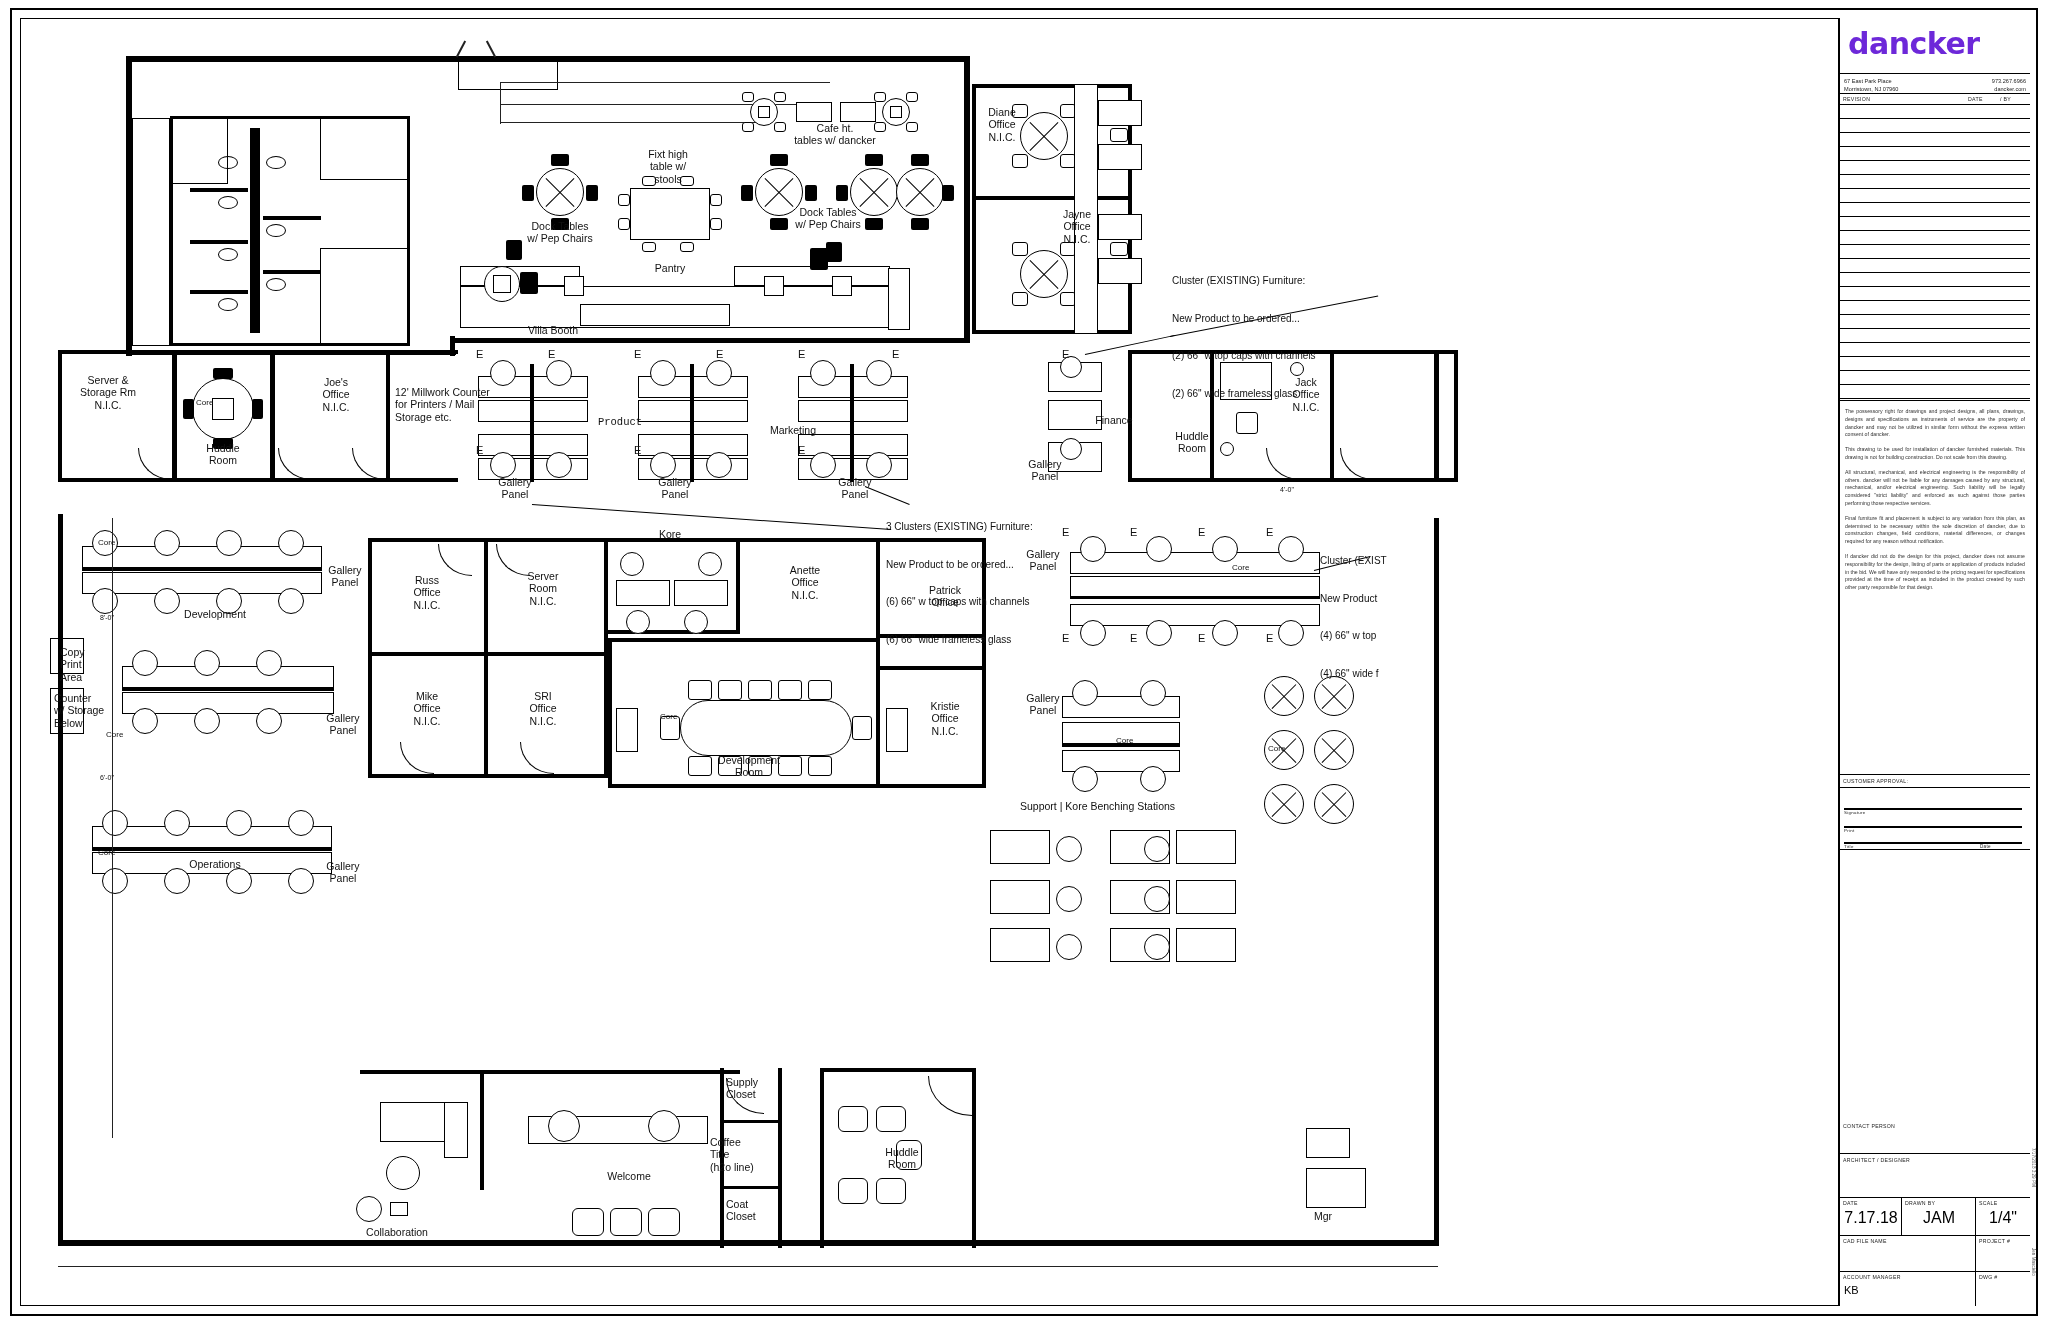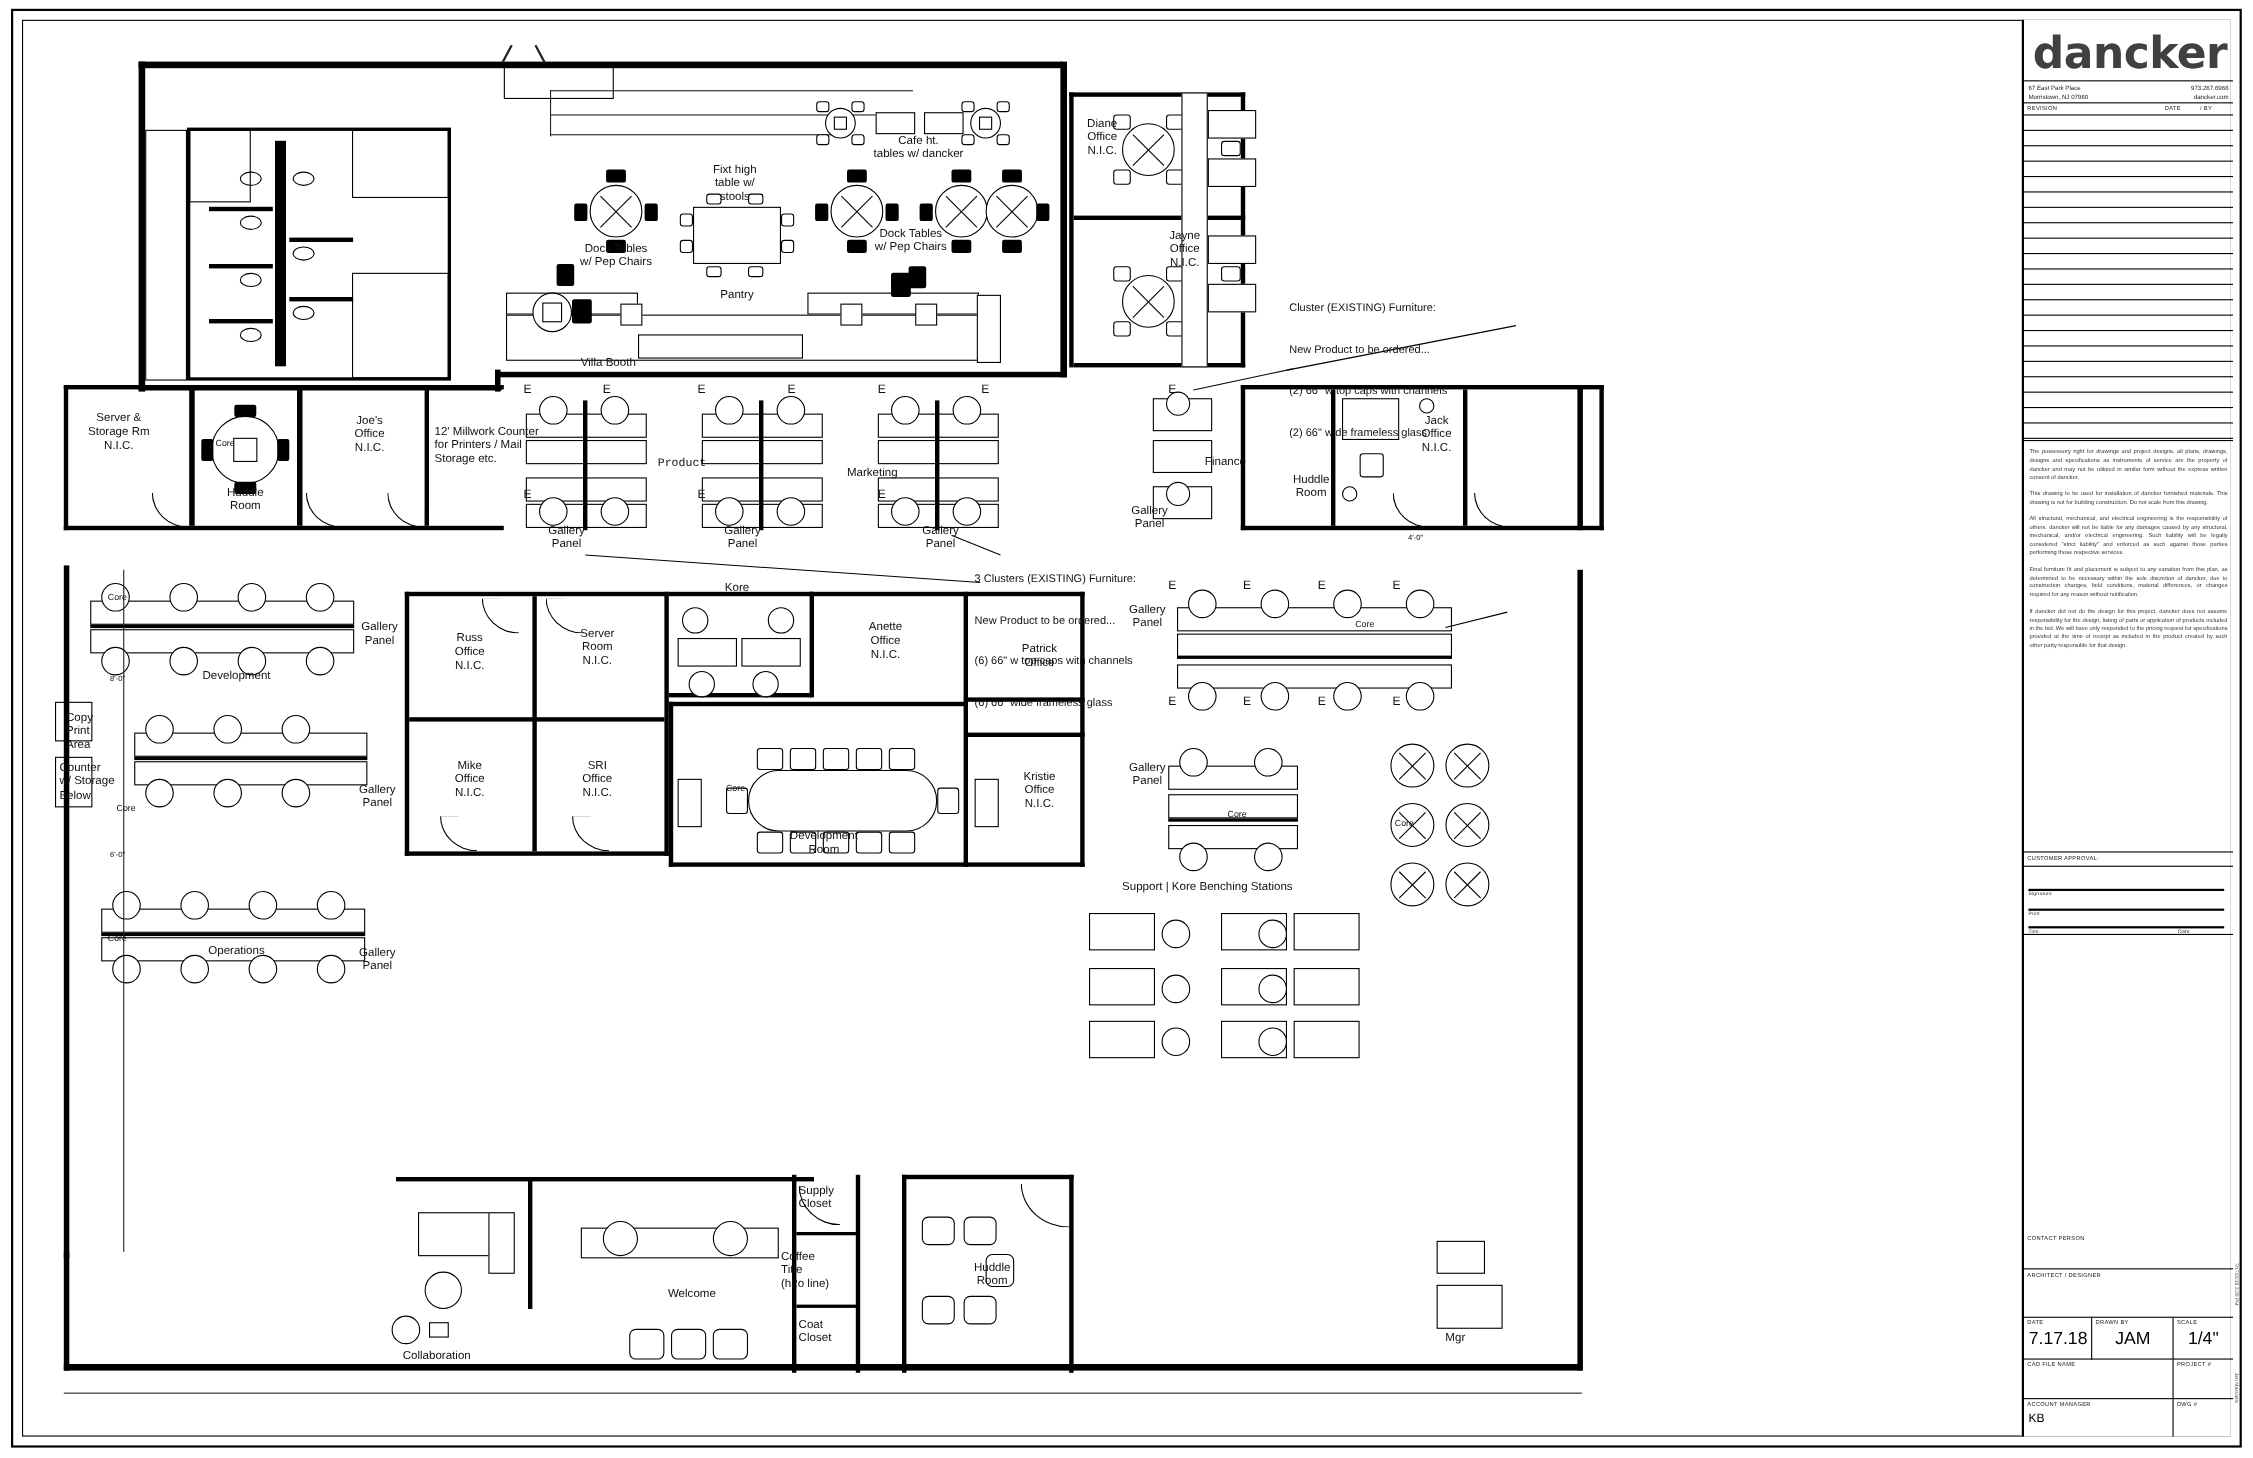--- a/index.html
+++ b/index.html
@@ -19,21 +19,21 @@
   .hair{position:absolute;background:#222;}
 
   
   #border-outer{position:absolute;left:10px;top:8px;width:2028px;height:1308px;border:2px solid #000;box-sizing:border-box;}
   #border-inner{position:absolute;left:20px;top:18px;width:2008px;height:1288px;border:1px solid #000;box-sizing:border-box;}
 
   
   #titleblock{position:absolute;left:1838px;top:18px;width:190px;height:1288px;border-left:2px solid #000;box-sizing:border-box;background:#fff;}
   .tb-cell{position:absolute;left:0;box-sizing:border-box;border-bottom:1.5px solid #000;width:190px;}
   #logo{position:absolute;left:8px;top:8px;width:174px;height:46px;}
-  #logo .word{font-size:40px;font-weight:bold;color:#404040;letter-spacing:-0.5px;font-family:"DejaVu Sans",sans-serif;}
+  #logo .word{font-size:30px;font-weight:bold;color:#6d28d9;letter-spacing:-0.5px;font-family:"DejaVu Sans",sans-serif;}
   .tb-addr{font-size:5.6px;line-height:1.45;color:#222;}
   .tb-lab{font-size:5.2px;letter-spacing:.3px;color:#222;}
   .legal{font-size:5.2px;line-height:1.5;text-align:justify;color:#333;}
   .rev-row{position:absolute;left:0;width:190px;height:14px;border-bottom:1px solid #000;box-sizing:border-box;}
   #projtitle{position:absolute;left:0;top:886px;width:190px;height:120px;}
   #projtitle div{font-size:19px;text-align:center;color:#111;line-height:1.35;font-family:"Liberation Sans",sans-serif;}
   .field-big{font-size:16px;text-align:center;}
   .vert{position:absolute;transform-origin:0 0;transform:rotate(90deg);font-size:4.6px;color:#555;white-space:nowrap;}
 
   
@@ -592,20 +592,26 @@
       <div>(2) 66" wide frameless glass</div>
     </div>
 
     <div class="txt note" style="left:866px;top:478px;width:180px;">
       <div>3 Clusters (EXISTING) Furniture:</div>
       <div>New Product to be ordered...</div>
       <div>(6) 66" w top caps with channels</div>
       <div>(6) 66" wide frameless glass</div>
     </div>
 
+    <div class="txt note" style="left:1300px;top:512px;width:140px;overflow:hidden;">
+      <div>Cluster (EXIST</div>
+      <div>New Product</div>
+      <div>(4) 66" w top</div>
+      <div>(4) 66" wide f</div>
+    </div>
 
     <div class="txt tiny" style="left:80px;top:596px;">8'-0"</div>
     <div class="txt tiny" style="left:80px;top:756px;">6'-0"</div>
     <div class="txt tiny" style="left:1260px;top:468px;">4'-0"</div>
   </div>
 
   <div id="titleblock">
 
     <div id="logo">
       <div class="word">dancker</div>

